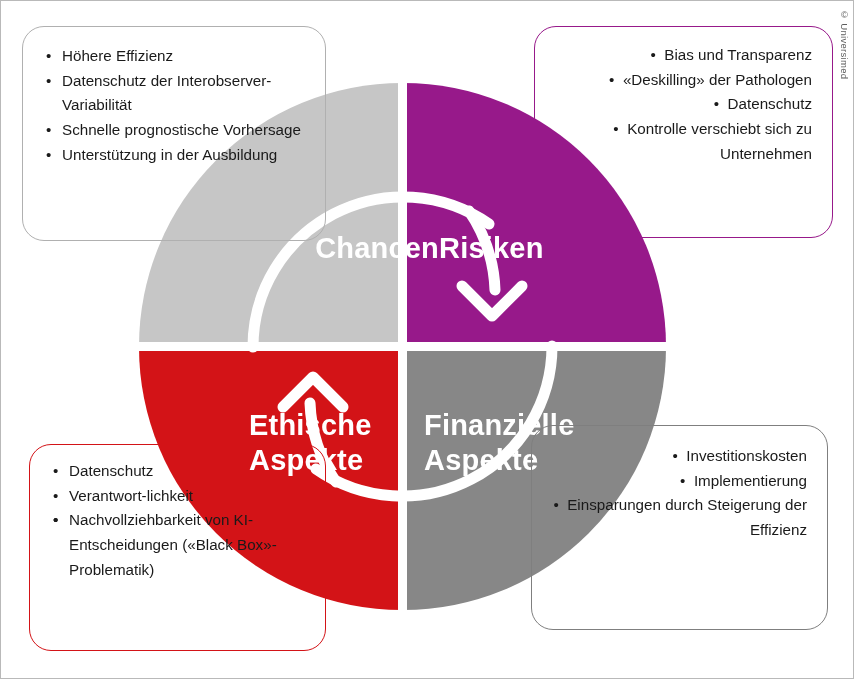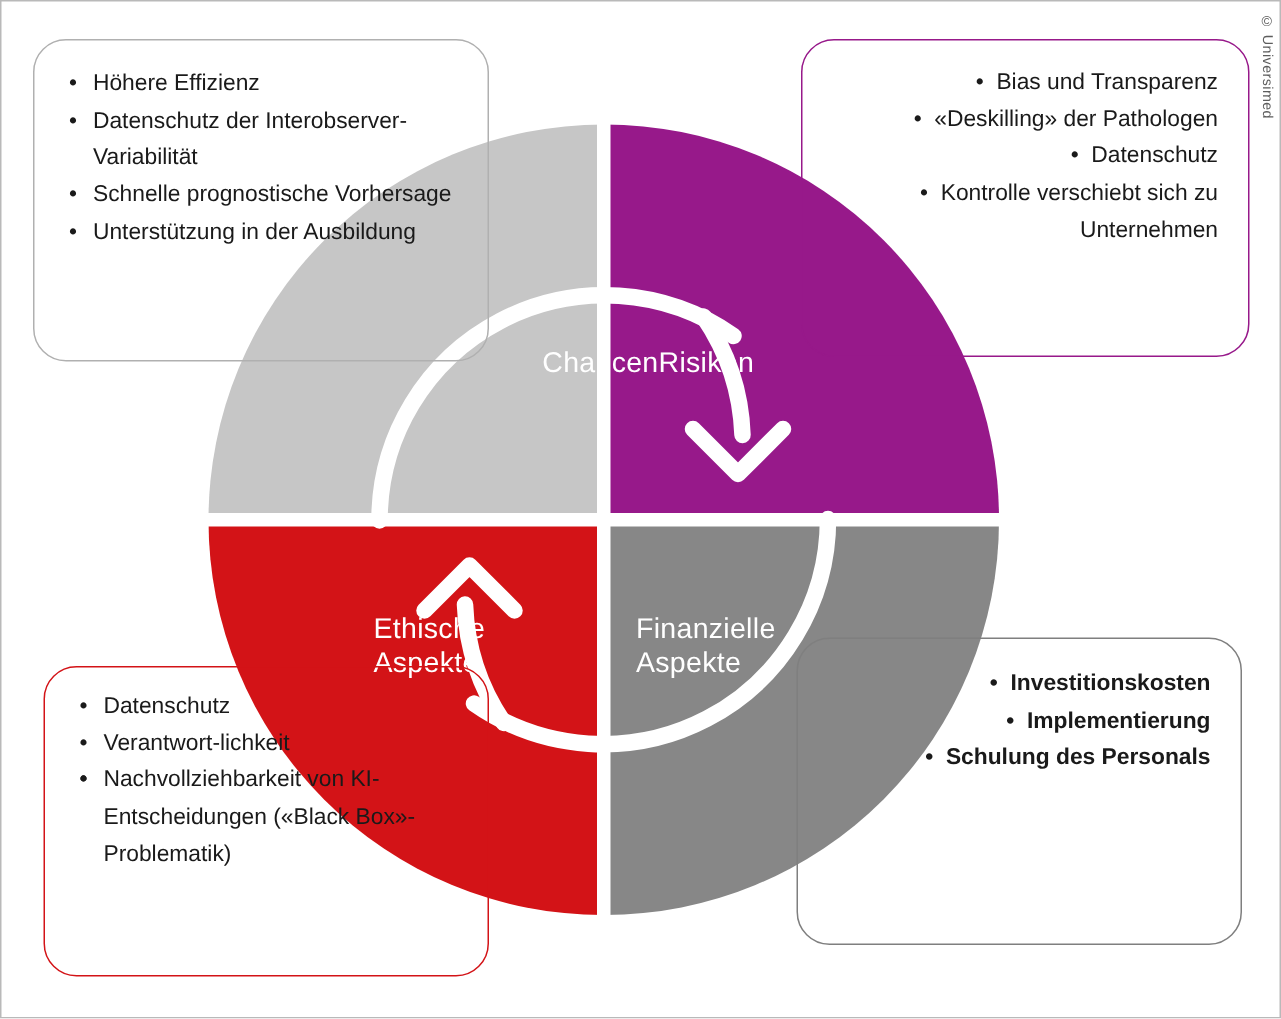--- a/index.html
+++ b/index.html
@@ -55,22 +55,22 @@
     left: -2px;
     height: 9px;
     width: calc(100% + 4px);
     margin-top: -4.5px;
     background: #ffffff;
   }
 
   .quad-label {
     position: absolute;
     color: #ffffff;
-    font-size: 19px;
-    font-weight: normal;
+    font-size: 29px;
+    font-weight: bold;
     line-height: 1.22;
     letter-spacing: .2px;
     white-space: pre-line;
   }
   .lbl-chancen   { left: 140px; top: 148px; width: 160px; text-align: right; }
   .lbl-risiken   { left: 300px; top: 148px; width: 160px; text-align: left; }
   .lbl-ethische  { left: 110px; top: 325px; width: 190px; text-align: left; }
   .lbl-finanz    { left: 285px; top: 325px; width: 195px; text-align: left; }
 
   .arrows {
@@ -126,21 +126,21 @@
   .box-ethik {
     left: 28px; top: 443px; width: 297px; height: 207px;
     border-color: #d31317;
   }
   .box-ethik ul { padding: 14px 14px 0 20px; }
 
   .box-finanz {
     left: 530px; top: 424px; width: 297px; height: 205px;
     border-color: #7f7f7f;
   }
-  .box-finanz ul { padding: 18px 20px 0 14px; font-weight: bold; }
+  .box-finanz ul { padding: 18px 20px 0 14px; }
 
   .copyright {
     position: absolute;
     right: 3px;
     top: 8px;
     font-size: 9.5px;
     color: #5d5d5d;
     writing-mode: vertical-rl;
     letter-spacing: .3px;
     white-space: nowrap;
@@ -207,18 +207,18 @@
         <li><span class="bul">•</span><span>Verantwort-lichkeit</span></li>
         <li><span class="bul">•</span></li>
         <li><span class="bul">•</span><span>Nachvollziehbarkeit von KI-Entscheidungen («Black Box»-Problematik)</span></li>
       </ul>
   </div>
 
   <div class="box box-finanz" style="border-color: rgb(127, 127, 127);">
     <ul class="align-right" id="list-finanzielle">
         <li><span>•&nbsp;&nbsp;</span><span>Investitionskosten</span></li>
         <li><span>•&nbsp;&nbsp;</span><span>Implementierung</span></li>
-        <li><span>•&nbsp;&nbsp;</span><span>Schulung des Personals</span></li>
+        <li><span>•&nbsp;&nbsp;</span><span>Einsparungen durch Steigerung der Effizienz</span></li>
       </ul>
   </div>
 
   <div class="copyright">© Universimed</div>
 </div>
 
 </body></html>

